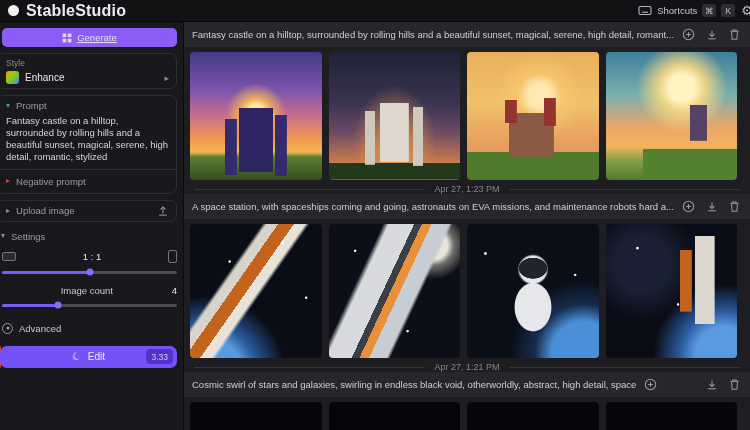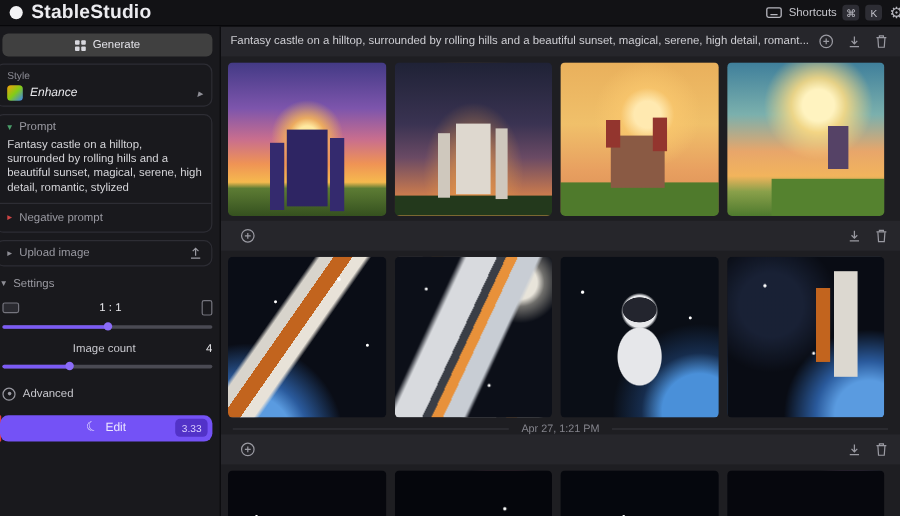--- a/index.html
+++ b/index.html
@@ -24,26 +24,26 @@
 
   
   .layout { display:flex; height:408px; }
 
   
   .sidebar { width:184px; flex:none; background:#19191d; border-right:1px solid #0b0b0d;
     padding:6px 6px 0 2px; position:relative; }
   .tabs { display:flex; gap:4px; }
   .tab { flex:1; height:19px; border-radius:5px; display:flex; align-items:center;
     justify-content:center; gap:5px; font-size:9.5px; cursor:pointer; }
-  .tab.active { background:#404040; color:#e4e4ea; }
+  .tab.active { background:#8b5cf6; color:#e4e4ea;text-decoration:underline; }
   .tab.inactive { background:#232329; color:#94949c; }
   .box { border:1px solid #2d2d34; border-radius:7px; margin-top:6px;
     margin-left:-6px; padding:4px 7px 4px 9px; }
   .tiny-label { font-size:8.5px; color:#8b8b94; }
-  .style-row { display:flex; align-items:center; gap:6px; margin-top:3px;font-style:italic; }
+  .style-row { display:flex; align-items:center; gap:6px; margin-top:3px; }
   .style-thumb { width:13px; height:13px; border-radius:3px; flex:none;
     background:linear-gradient(135deg,#f59e0b,#84cc16 50%,#3b82f6); }
   .style-value { font-size:10px; color:#e8e8ec; flex:1; }
   .chev { color:#8e8e96; font-size:9px; }
   .sec-row { display:flex; align-items:center; gap:6px; font-size:9.5px; color:#9a9aa2; }
   .caret { font-size:8px; line-height:1; }
   .caret.green { color:#4a9e6a; }
   .caret.red { color:#d04545; }
   .caret.gray { color:#8e8e96; }
   .prompt-text { font-size:9.5px; line-height:1.25; color:#d6d6da; margin-top:4px; }
@@ -321,22 +321,28 @@
           </svg>
         </span>
       </div>
     </div>
     <div class="img-grid r1">
       <div class="gen-img g1i1" title="fantasy castle purple sunset"></div>
       <div class="gen-img g1i2" title="white castle stormy sunset"></div>
       <div class="gen-img g1i3" title="red-roofed castle golden sky"></div>
       <div class="gen-img g1i4" title="castle on green cliff with sun"></div>
     </div>
+    <div class="ts-row">
+      <div class="ts-line"></div>
+      <div class="ts-text">Apr 27, 1:23 PM</div>
+      <div class="ts-line"></div>
+    </div>
 
     <div class="group-header">
+      <div class="group-prompt">A space station, with spaceships coming and going, astronauts on EVA missions, and maintenance robots hard a...</div>
       <span class="plus-circle">
         <svg width="13" height="13" viewBox="0 0 14 14" fill="none" stroke="currentColor" stroke-width="1.1">
           <circle cx="7" cy="7" r="5.6"></circle>
             <line x1="7" y1="4.4" x2="7" y2="9.6"></line>
             <line x1="4.4" y1="7" x2="9.6" y2="7"></line>
         </svg>
       </span>
       <div class="hdr-spacer"></div>
       <div class="hdr-icons">
         <span>
@@ -361,20 +367,21 @@
       <div class="gen-img g2i3" title="astronaut on EVA over earth"></div>
       <div class="gen-img g2i4" title="station modules and robot arm"></div>
     </div>
     <div class="ts-row">
       <div class="ts-line"></div>
       <div class="ts-text">Apr 27, 1:21 PM</div>
       <div class="ts-line"></div>
     </div>
 
     <div class="group-header">
+      <div class="group-prompt">Cosmic swirl of stars and galaxies, swirling in endless black void, otherworldly, abstract, high detail, space</div>
       <span class="plus-circle">
         <svg width="13" height="13" viewBox="0 0 14 14" fill="none" stroke="currentColor" stroke-width="1.1">
           <circle cx="7" cy="7" r="5.6"></circle>
             <line x1="7" y1="4.4" x2="7" y2="9.6"></line>
             <line x1="4.4" y1="7" x2="9.6" y2="7"></line>
         </svg>
       </span>
       <div class="hdr-spacer"></div>
       <div class="hdr-icons">
         <span>

